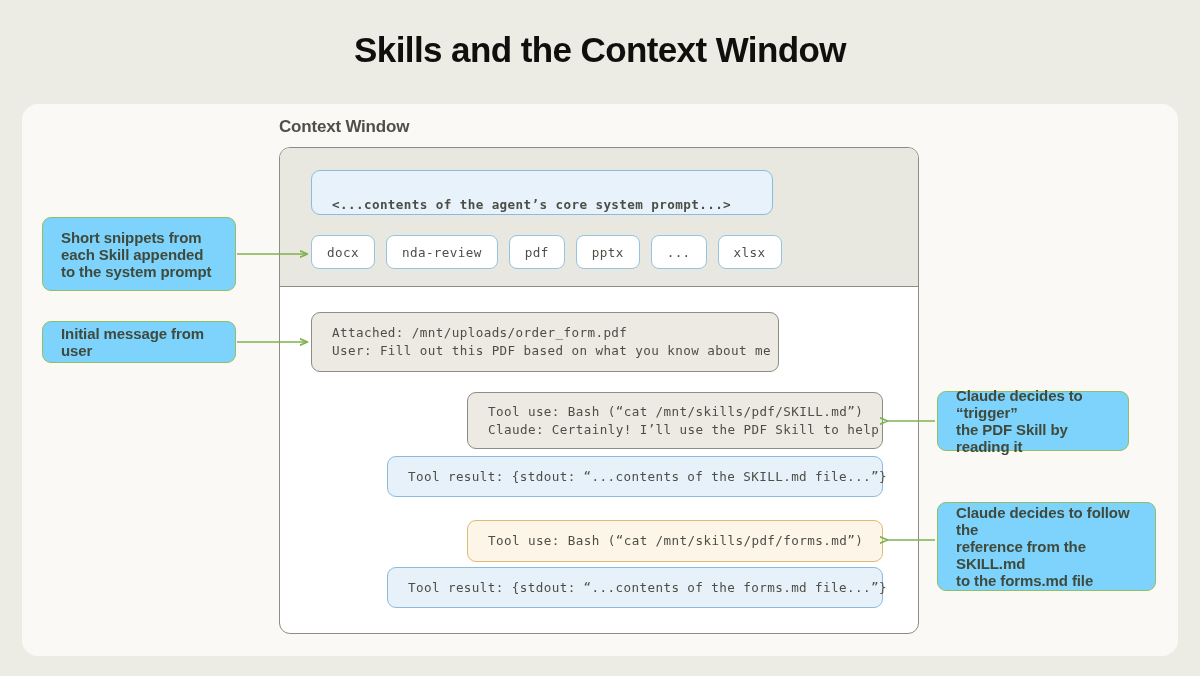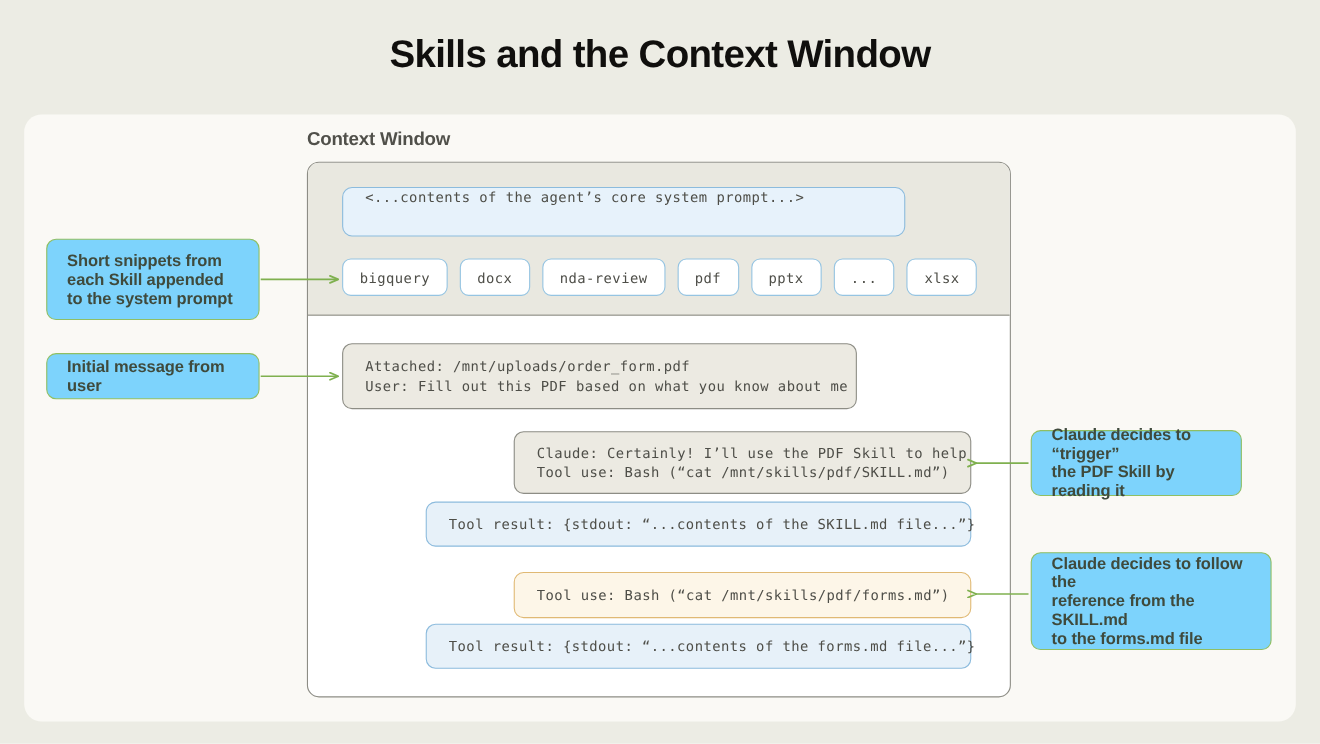--- a/index.html
+++ b/index.html
@@ -66,28 +66,29 @@
     height: 139px;
     background: #e9e8e0;
     border-bottom: 1.5px solid #8d8d85;
   }
 
   
   .sys-prompt {
     position: absolute;
     left: 311px;
     top: 170px;
-    width: 512px;
+    width: 462px;
     height: 45px;
     background: #e7f2fb;
     border: 1.4px solid #8cbbdd;
     border-radius: 9px;
     display: flex;
-    align-items: flex-start;
+    align-items: flex-end;
     padding-left: 20px;
+    font-weight: bold;
   }
 
   .mono {
     font-family: "DejaVu Sans Mono", monospace;
     font-size: 12.6px;
     color: #4e4e48;
     letter-spacing: 0.4px;
     line-height: 18px;
     white-space: pre;
   }
@@ -217,37 +218,36 @@
 
 <div class="cw-panel">
   <div class="cw-sysblock"></div>
 </div>
 
 <div class="sys-prompt">
   <span class="mono">&lt;...contents of the agent’s core system prompt...&gt;</span>
 </div>
 
 <div class="chips">
-  <div class="chip">bigquery</div>
   <div class="chip">docx</div>
   <div class="chip">nda-review</div>
   <div class="chip">pdf</div>
   <div class="chip">pptx</div>
   <div class="chip">...</div>
   <div class="chip">xlsx</div>
 </div>
 
 <div class="msgbox msg-user">
   <span class="mono">Attached: /mnt/uploads/order_form.pdf</span>
   <span class="mono">User: Fill out this PDF based on what you know about me</span>
 </div>
 
 <div class="msgbox msg-claude">
+  <span class="mono">Tool use: Bash (“cat /mnt/skills/pdf/SKILL.md”)</span>
   <span class="mono">Claude: Certainly! I’ll use the PDF Skill to help</span>
-  <span class="mono">Tool use: Bash (“cat /mnt/skills/pdf/SKILL.md”)</span>
 </div>
 
 <div class="msgbox msg-result1">
   <span class="mono">Tool result: {stdout: “...contents of the SKILL.md file...”}</span>
 </div>
 
 <div class="msgbox msg-tooluse">
   <span class="mono">Tool use: Bash (“cat /mnt/skills/pdf/forms.md”)</span>
 </div>
 

